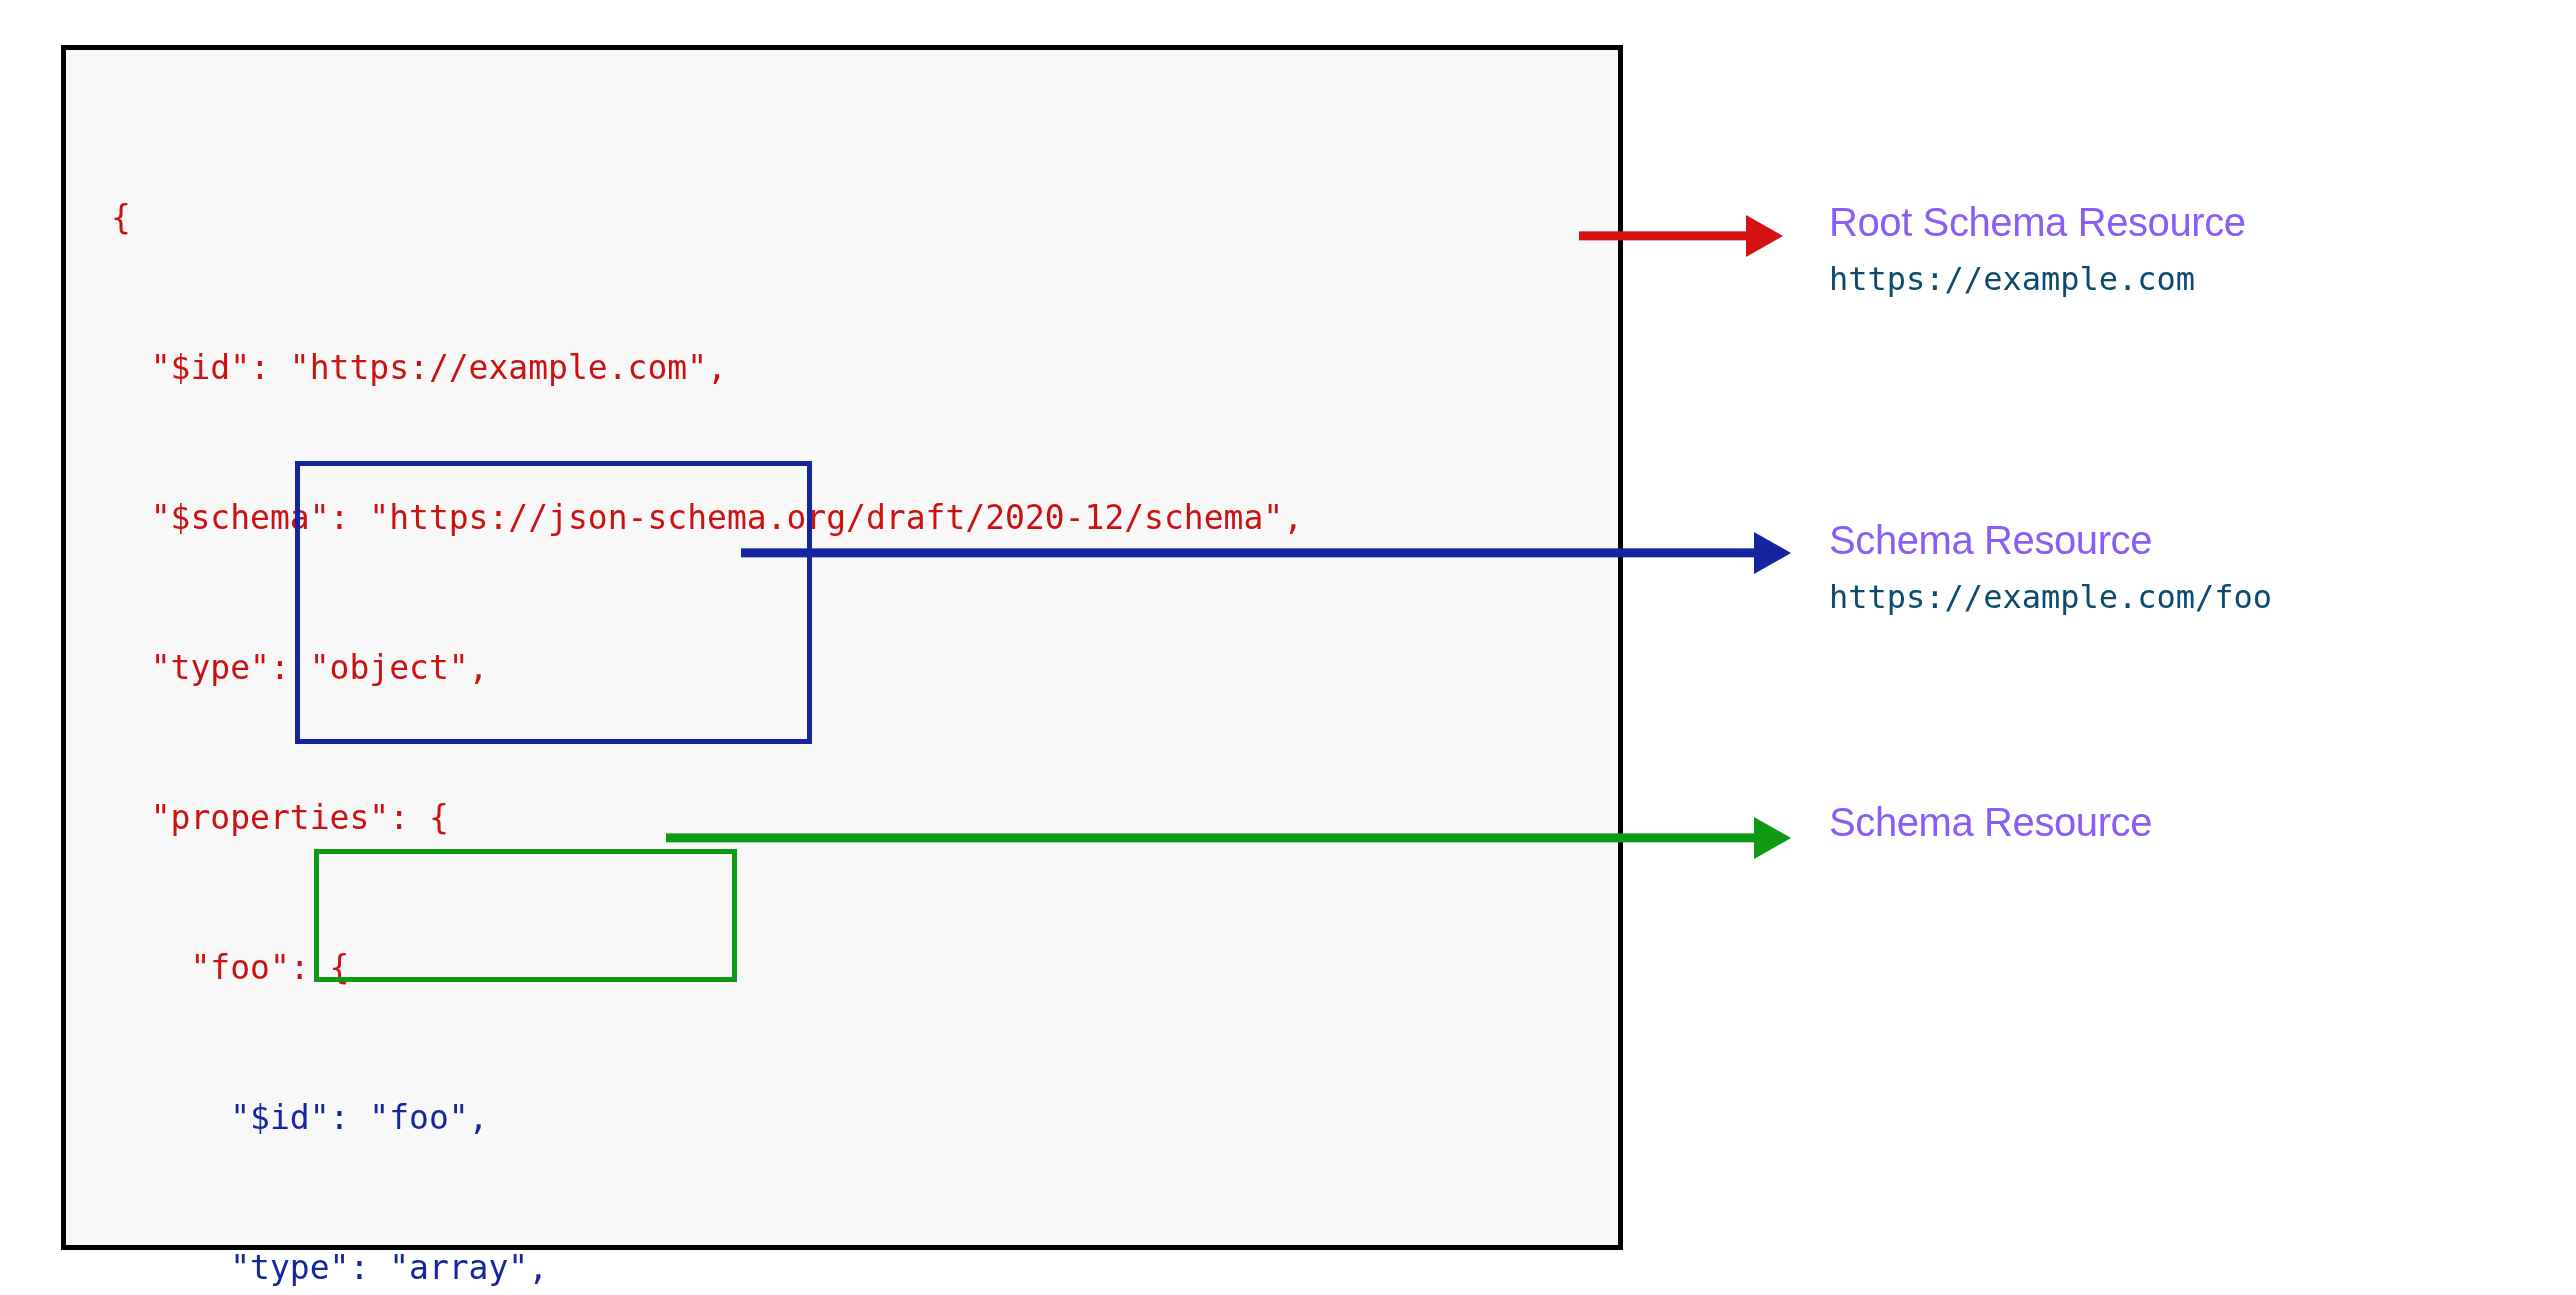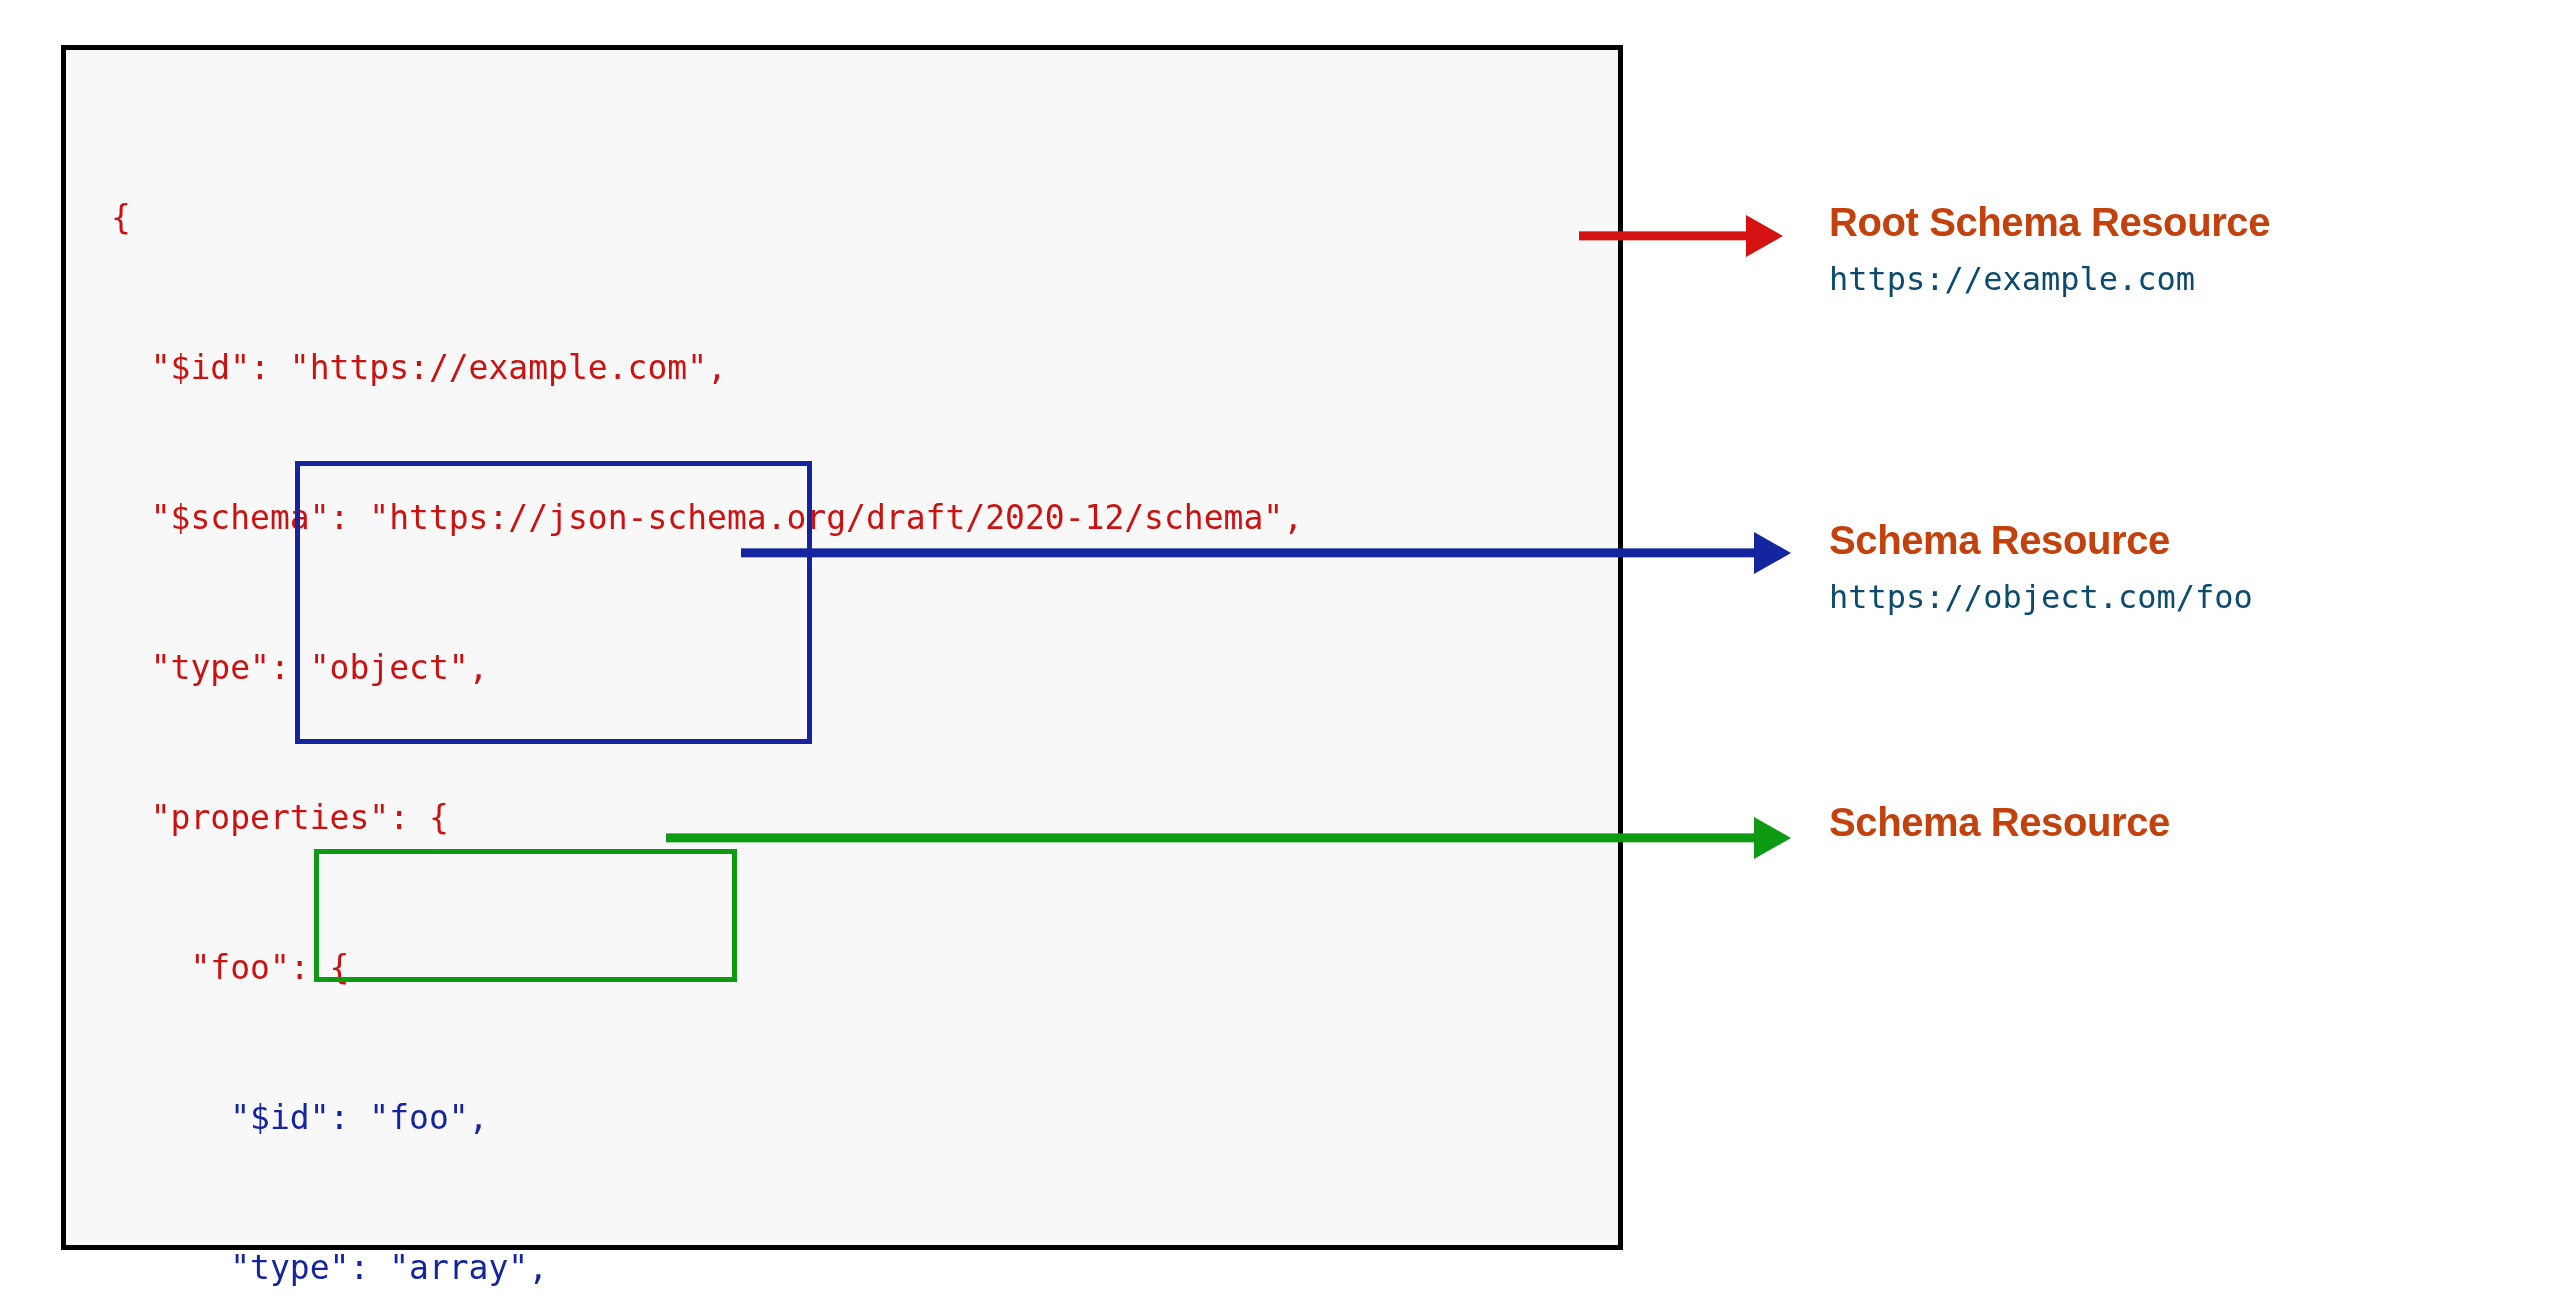--- a/index.html
+++ b/index.html
@@ -102,24 +102,24 @@
   #arrow-bar .head  { left: 1088px; border-left: 37px solid #0e9a12; }
 
   
   .legend-group { position: absolute; left: 1829px; }
   #legend-root { top: 201px; }
   #legend-foo  { top: 519px; }
   #legend-bar  { top: 801px; }
 
   .legend-title {
     font-family: "Liberation Sans", sans-serif;
-    font-weight: bold;
+    font-weight: normal;
     font-size: 40px;
     line-height: 43px;
-    color: #c2410c;
+    color: #8b5cf6;
     white-space: nowrap;
     letter-spacing: -0.4px;
   }
   .legend-uri {
     margin-top: 17px;
     font-family: "DejaVu Sans Mono", "Liberation Mono", monospace;
     font-size: 32px;
     line-height: 37px;
     color: #0c4a6e;
     white-space: nowrap;
@@ -174,19 +174,19 @@
   <div class="head"></div>
 </div>
 
 <div class="legend-group" id="legend-root">
   <div class="legend-title">Root Schema Resource</div>
   <div class="legend-uri">https://example.com</div>
 </div>
 
 <div class="legend-group" id="legend-foo">
   <div class="legend-title">Schema Resource</div>
-  <div class="legend-uri">https://object.com/foo</div>
+  <div class="legend-uri">https://example.com/foo</div>
 </div>
 
 <div class="legend-group" id="legend-bar">
   <div class="legend-title">Schema Resource</div>
 </div>
 
 
 </body></html>

